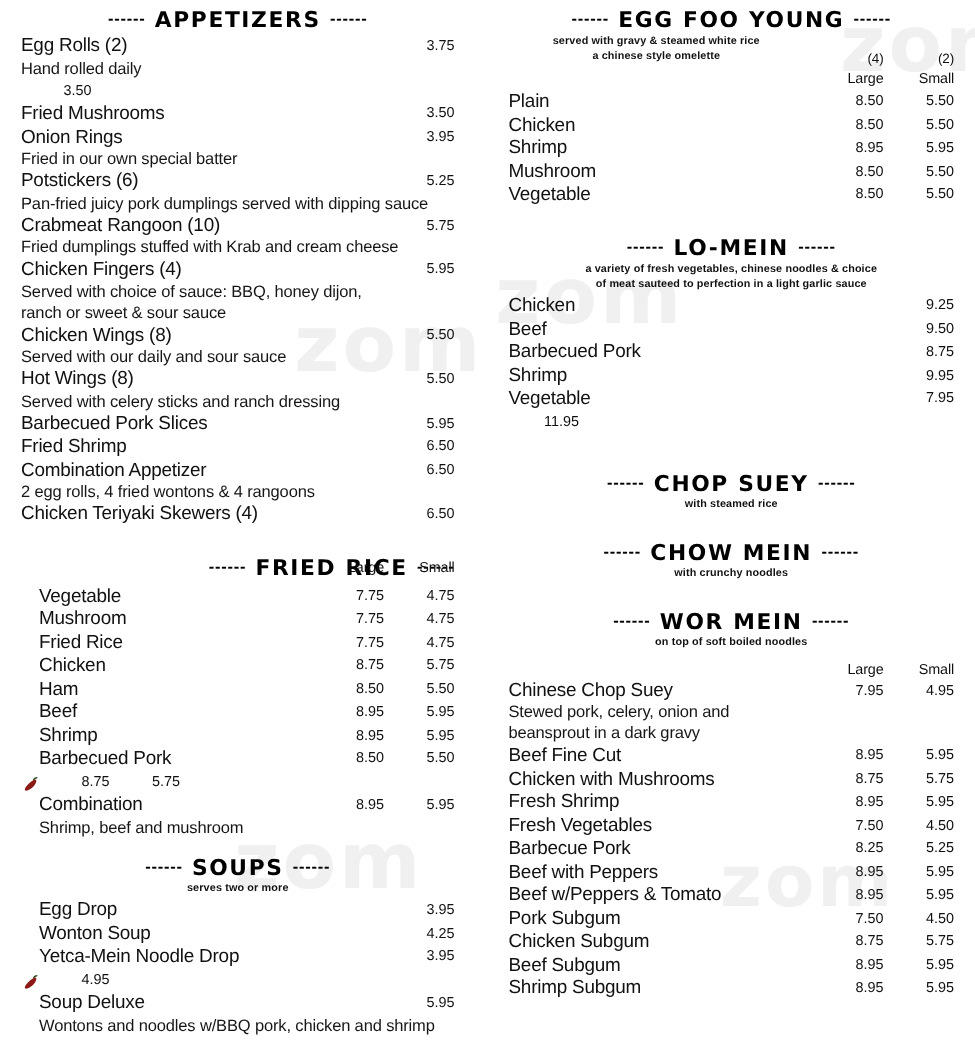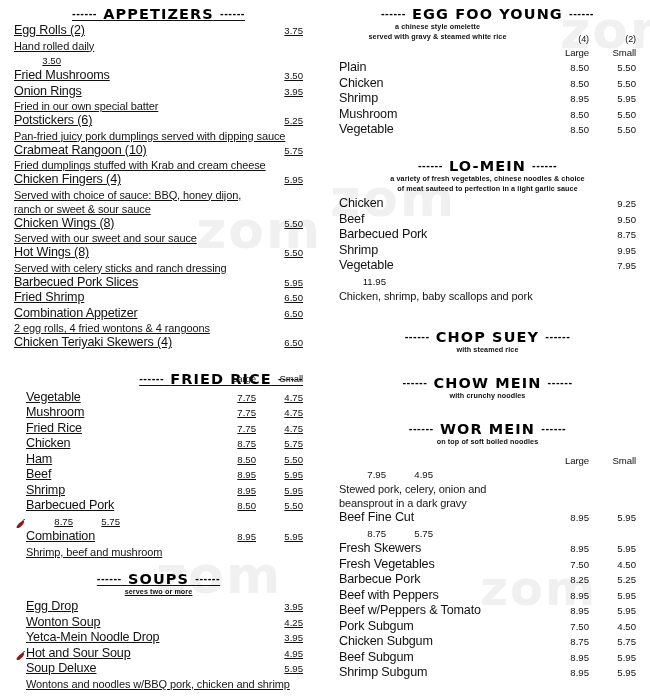--- a/index.html
+++ b/index.html
@@ -20,21 +20,21 @@
     position: absolute;
     inset: 0;
     display: flex;
   }
 
   .col {
     position: relative;
     width: 325px;
     box-sizing: border-box;
   }
-  .col-left  { padding: 0 22px 0 14px; text-decoration: underline; }
+  .col-left  { padding: 0 22px 0 14px; }
   .col-right { padding: 0 14px 15px 14px; }
 
   
   .watermark {
     position: absolute;
     color: #f0f0f0;
     font-family: "DejaVu Sans", sans-serif;
     font-weight: 700;
     letter-spacing: 2px;
     user-select: none;
@@ -186,21 +186,21 @@
             <div class="row">
               <span class="name">Chicken Fingers (4)</span>
               <span class="price p1">5.95</span>
             </div>
             <div class="desc">Served with choice of sauce: BBQ, honey dijon,</div>
             <div class="desc">ranch or sweet &amp; sour sauce</div>
             <div class="row">
               <span class="name">Chicken Wings (8)</span>
               <span class="price p1">5.50</span>
             </div>
-            <div class="desc">Served with our sweet and sour sauce</div>
+            <div class="desc">Served with our daily and sour sauce</div>
             <div class="row">
               <span class="name">Hot Wings (8)</span>
               <span class="price p1">5.50</span>
             </div>
             <div class="desc">Served with celery sticks and ranch dressing</div>
             <div class="row">
               <span class="name">Barbecued Pork Slices</span>
               <span class="price p1">5.95</span>
             </div>
             <div class="row">
@@ -311,21 +311,20 @@
             </div>
             <div class="row">
               <span class="name">Yetca-Mein Noodle Drop</span>
               <span class="price p1">3.95</span>
             </div>
             <div class="row">
               <span class="chili"><svg viewBox="0 0 24 24" width="12" height="12">
                   <path d="M19 3 C17 3.4 15.6 4.4 15 5.6" stroke="#2f4f1f" stroke-width="2" fill="none" stroke-linecap="round"></path>
                   <path d="M16.5 5.2 C13 6.5 8.5 10 5.2 14.2 C3.4 16.5 2.6 18.6 3.4 19.6 C4.4 20.8 7.2 20.1 10 18.4 C14 16 17.2 12 18.2 8.6 C18.8 6.6 18.2 5 16.5 5.2 Z" fill="#8B1A16"></path>
                 </svg></span>
-              <span class="name">Hot and Sour Soup</span>
               <span class="price p1">4.95</span>
             </div>
             <div class="row">
               <span class="name">Soup Deluxe</span>
               <span class="price p1">5.95</span>
             </div>
             <div class="desc">Wontons and noodles w/BBQ pork, chicken and shrimp</div>
           </div>
       </div>
 
@@ -336,22 +335,22 @@
     <div class="content">
 
       <div>
         <div class="sec-head" style="margin-top:6px;">
           <span class="dash">------</span>
           <span>EGG FOO YOUNG</span>
           <span class="dash">------</span>
         </div>
         <div style="position:relative;">
           <div style="padding-right:100px;">
+            <div class="sec-sub">served with gravy &amp; steamed white rice</div>
             <div class="sec-sub">a chinese style omelette</div>
-            <div class="sec-sub">served with gravy &amp; steamed white rice</div>
           </div>
           <div class="colhdr paren" style="position:absolute; right:0; top:12px;">
             <span>(4)</span>
             <span>(2)</span>
           </div>
         </div>
         <div class="colhdr" style="margin-top:6px;">
           <span>Large</span>
           <span>Small</span>
         </div>
@@ -411,21 +410,20 @@
               <span class="name">Shrimp</span>
               <span class="price p1">9.95</span>
             </div>
             <div class="row">
               <span class="name">Vegetable</span>
               <span class="price p1">7.95</span>
             </div>
             <div class="row">
               <span class="price p1">11.95</span>
             </div>
-            <div class="desc">Chicken, shrimp, baby scallops and pork</div>
           </div>
       </div>
 
       <div class="spacer-26"></div>
 
       <div>
         <div class="sec-head">
           <span class="dash">------</span>
           <span>CHOP SUEY</span>
           <span class="dash">------</span>
@@ -452,36 +450,38 @@
           <span>WOR MEIN</span>
           <span class="dash">------</span>
         </div>
         <div class="sec-sub">on top of soft boiled noodles</div>
         <div class="colhdr" style="margin-top:8px;">
           <span>Large</span>
           <span>Small</span>
         </div>
         <div class="items" id="wormein-items" style="margin-top:1px;">
             <div class="row">
+              <span class="name">Chinese Chop Suey</span>
               <span class="price p2">7.95</span>
               <span class="price p2">4.95</span>
             </div>
             <div class="desc">Stewed pork, celery, onion and</div>
             <div class="desc">beansprout in a dark gravy</div>
             <div class="row">
               <span class="name">Beef Fine Cut</span>
               <span class="price p2">8.95</span>
               <span class="price p2">5.95</span>
             </div>
             <div class="row">
+              <span class="name">Chicken with Mushrooms</span>
               <span class="price p2">8.75</span>
               <span class="price p2">5.75</span>
             </div>
             <div class="row">
-              <span class="name">Fresh Skewers</span>
+              <span class="name">Fresh Shrimp</span>
               <span class="price p2">8.95</span>
               <span class="price p2">5.95</span>
             </div>
             <div class="row">
               <span class="name">Fresh Vegetables</span>
               <span class="price p2">7.50</span>
               <span class="price p2">4.50</span>
             </div>
             <div class="row">
               <span class="name">Barbecue Pork</span>

